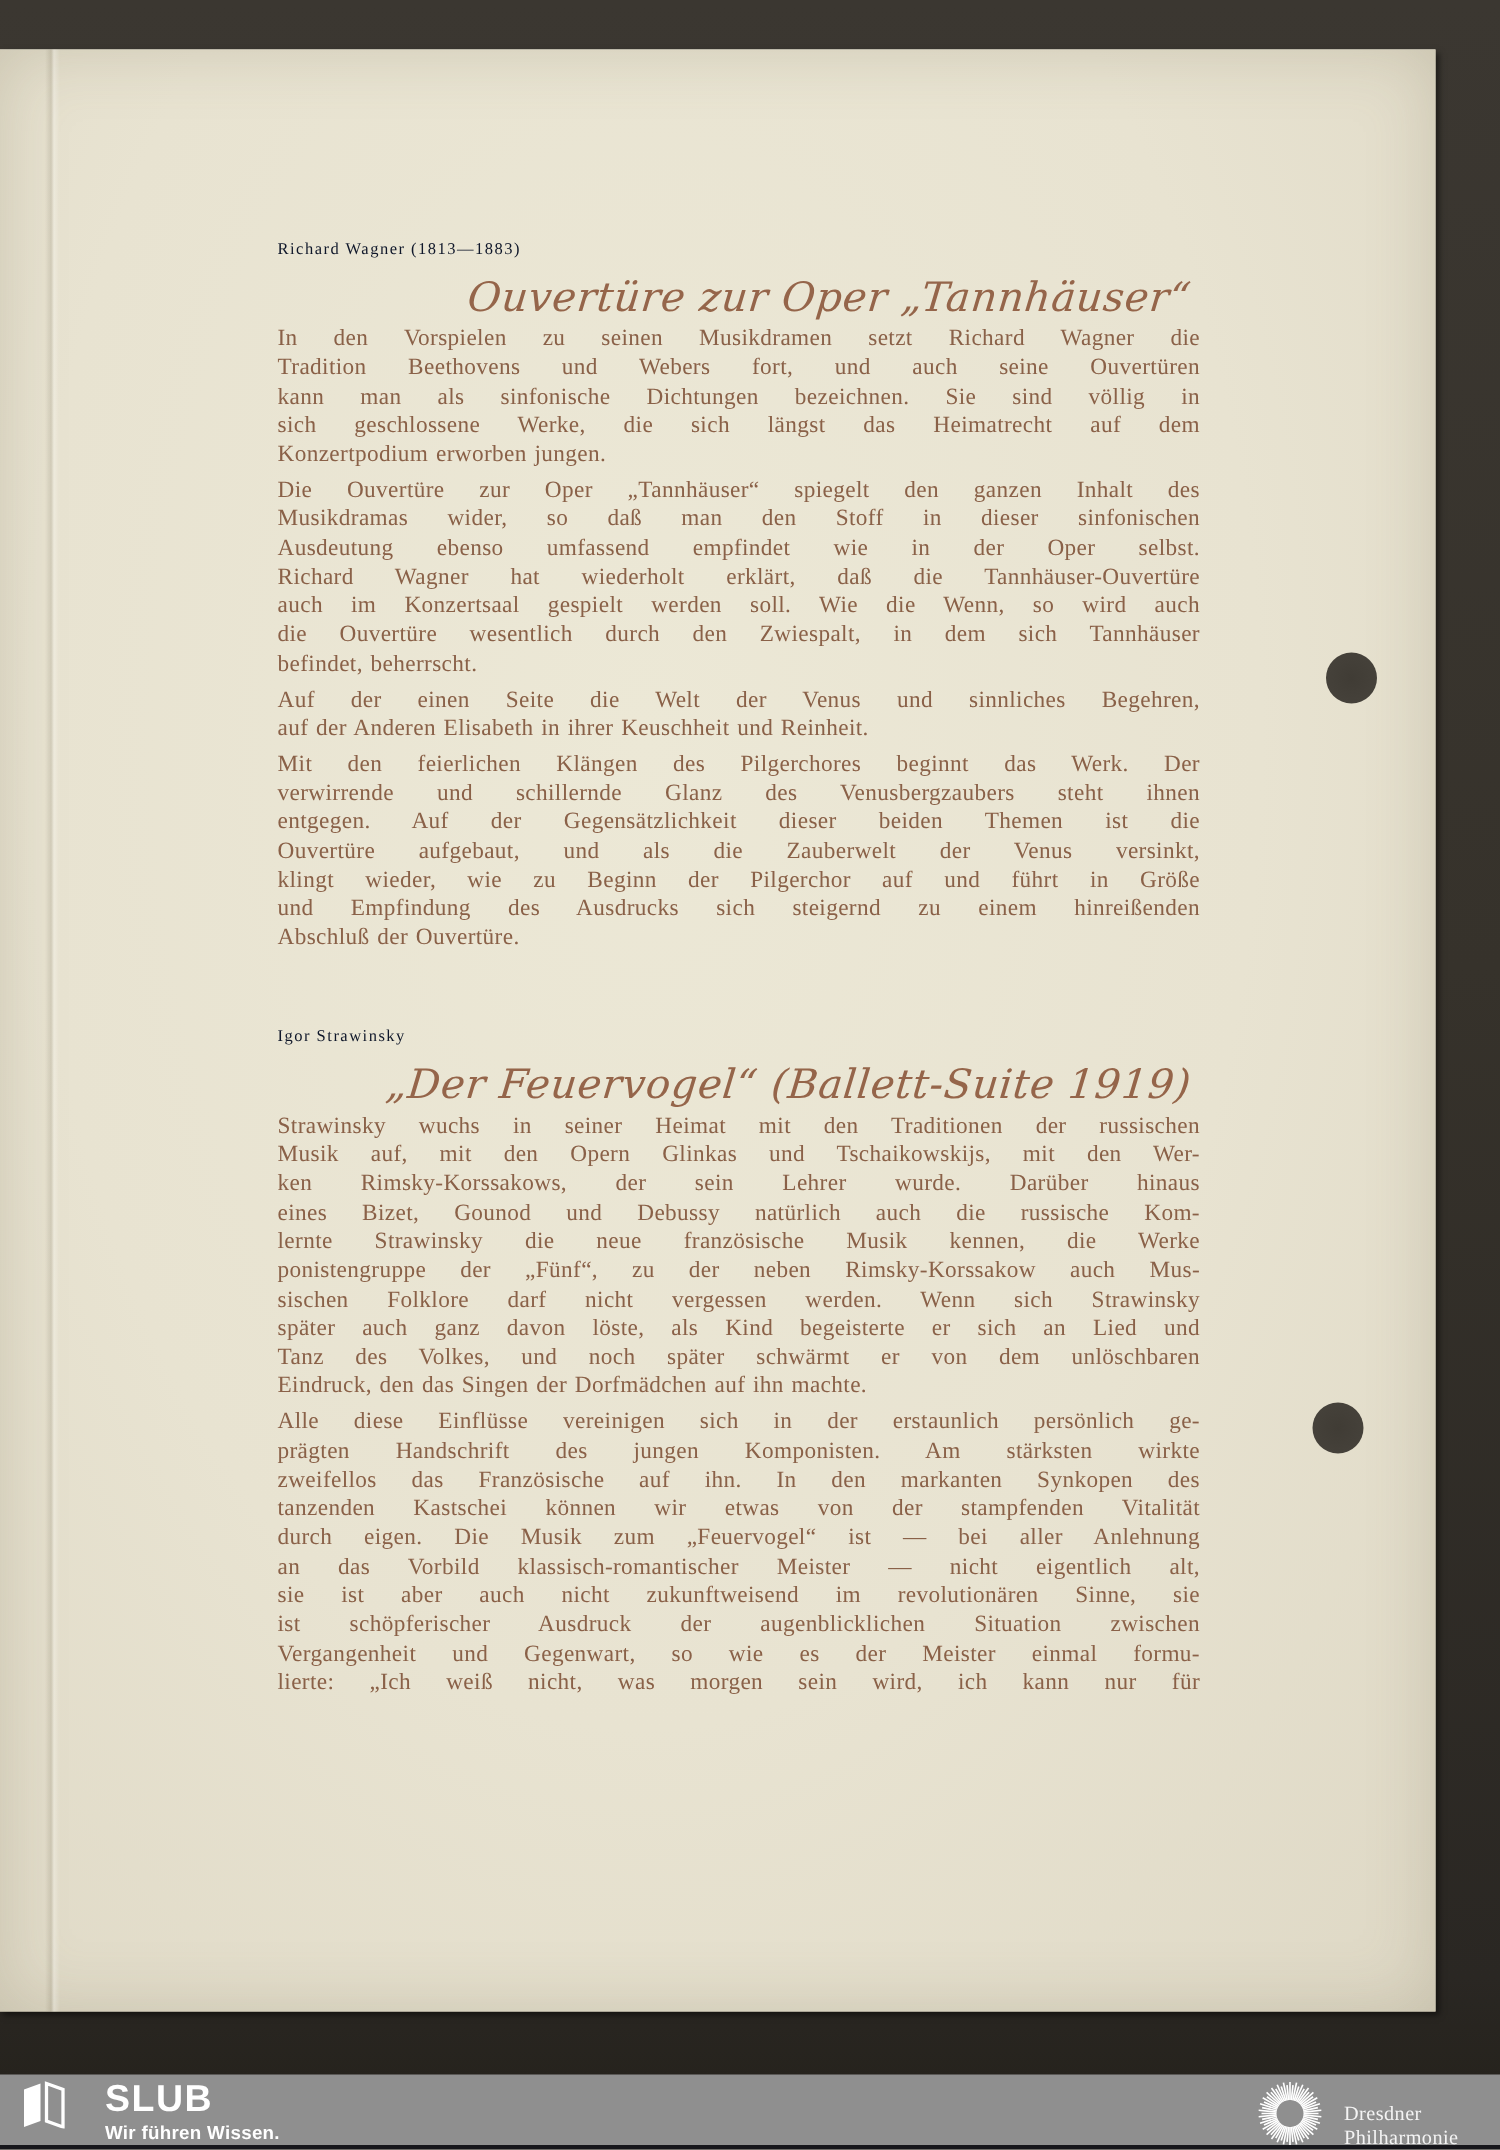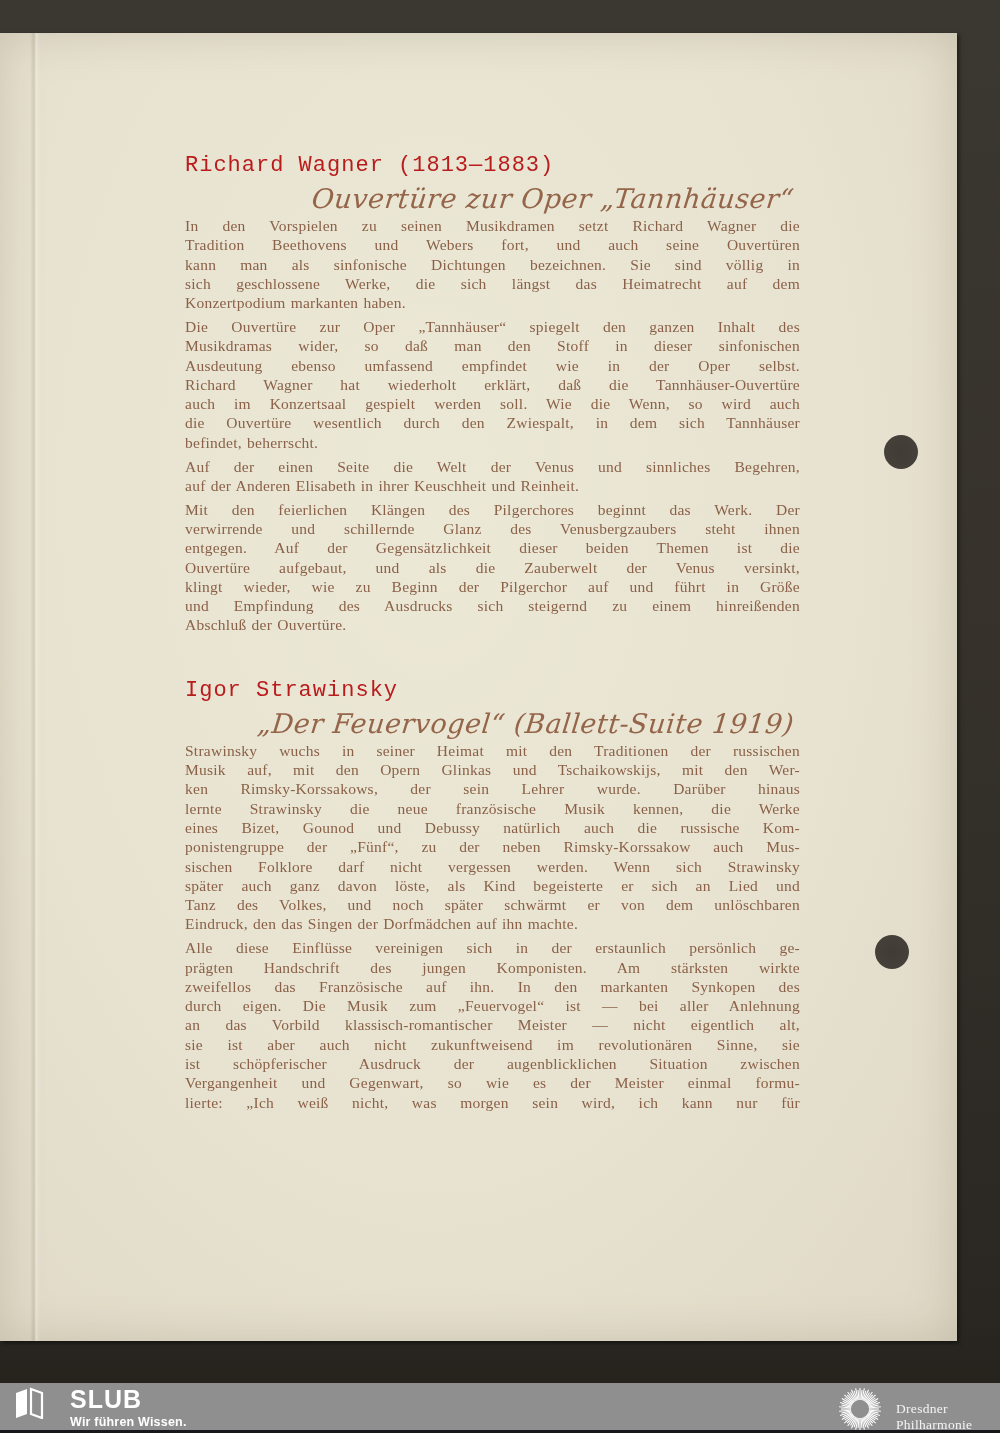--- a/index.html
+++ b/index.html
@@ -26,21 +26,21 @@
   .hole-1 { left:884px; top:435px; }
   .hole-2 { left:875px; top:935px; }
 
   
   .textblock {
     position:absolute; left:185px; top:156px; width:615px;
     color:#8a6148;
   }
   .section + .section { margin-top:46px; }
   .composer {
-    font-size:22px; letter-spacing:1px; color:#b91c1c; line-height:20px;font-family:Liberation Mono, monospace;
+    font-size:11px; letter-spacing:1px; color:#0f172a; line-height:20px;
   }
   .script-title {
     font-family:"DejaVu Serif", serif; font-style:italic;
     font-size:27px; letter-spacing:0.5px; color:#95654a;
     text-align:right; padding-right:6px; margin-top:6px; line-height:34px;
     transform:skewX(-6deg);
   }
   .paras { margin-top:0; }
   .para { margin-bottom:4.5px; }
   .line {
@@ -87,21 +87,21 @@
 <div class="textblock">
   <div class="section">
     <div class="composer">Richard Wagner (1813—1883)</div>
     <div class="script-title">Ouvertüre zur Oper „Tannhäuser“</div>
     <div class="paras">
         <div class="para">
           <div class="line">In den Vorspielen zu seinen Musikdramen setzt Richard Wagner die</div>
           <div class="line">Tradition Beethovens und Webers fort, und auch seine Ouvertüren</div>
           <div class="line">kann man als sinfonische Dichtungen bezeichnen. Sie sind völlig in</div>
           <div class="line">sich geschlossene Werke, die sich längst das Heimatrecht auf dem</div>
-          <div class="line last">Konzertpodium markanten haben.</div>
+          <div class="line last">Konzertpodium erworben jungen.</div>
         </div>
         <div class="para">
           <div class="line">Die Ouvertüre zur Oper „Tannhäuser“ spiegelt den ganzen Inhalt des</div>
           <div class="line">Musikdramas wider, so daß man den Stoff in dieser sinfonischen</div>
           <div class="line">Ausdeutung ebenso umfassend empfindet wie in der Oper selbst.</div>
           <div class="line">Richard Wagner hat wiederholt erklärt, daß die Tannhäuser-Ouvertüre</div>
           <div class="line">auch im Konzertsaal gespielt werden soll. Wie die Wenn, so wird auch</div>
           <div class="line">die Ouvertüre wesentlich durch den Zwiespalt, in dem sich Tannhäuser</div>
           <div class="line last">befindet, beherrscht.</div>
         </div>
@@ -122,32 +122,33 @@
   </div>
 
   <div class="section">
     <div class="composer">Igor Strawinsky</div>
     <div class="script-title">„Der Feuervogel“ (Ballett-Suite 1919)</div>
     <div class="paras">
         <div class="para">
           <div class="line">Strawinsky wuchs in seiner Heimat mit den Traditionen der russischen</div>
           <div class="line">Musik auf, mit den Opern Glinkas und Tschaikowskijs, mit den Wer-</div>
           <div class="line">ken Rimsky-Korssakows, der sein Lehrer wurde. Darüber hinaus</div>
+          <div class="line">eines Bizet, Gounod und Debussy natürlich auch die russische Kom-</div>
           <div class="line">lernte Strawinsky die neue französische Musik kennen, die Werke</div>
-          <div class="line">eines Bizet, Gounod und Debussy natürlich auch die russische Kom-</div>
           <div class="line">ponistengruppe der „Fünf“, zu der neben Rimsky-Korssakow auch Mus-</div>
           <div class="line">sischen Folklore darf nicht vergessen werden. Wenn sich Strawinsky</div>
           <div class="line">später auch ganz davon löste, als Kind begeisterte er sich an Lied und</div>
           <div class="line">Tanz des Volkes, und noch später schwärmt er von dem unlöschbaren</div>
           <div class="line last">Eindruck, den das Singen der Dorfmädchen auf ihn machte.</div>
         </div>
         <div class="para">
           <div class="line">Alle diese Einflüsse vereinigen sich in der erstaunlich persönlich ge-</div>
           <div class="line">prägten Handschrift des jungen Komponisten. Am stärksten wirkte</div>
           <div class="line">zweifellos das Französische auf ihn. In den markanten Synkopen des</div>
+          <div class="line">tanzenden Kastschei können wir etwas von der stampfenden Vitalität</div>
           <div class="line">durch eigen. Die Musik zum „Feuervogel“ ist — bei aller Anlehnung</div>
           <div class="line">an das Vorbild klassisch-romantischer Meister — nicht eigentlich alt,</div>
           <div class="line">sie ist aber auch nicht zukunftweisend im revolutionären Sinne, sie</div>
           <div class="line">ist schöpferischer Ausdruck der augenblicklichen Situation zwischen</div>
           <div class="line">Vergangenheit und Gegenwart, so wie es der Meister einmal formu-</div>
           <div class="line">lierte: „Ich weiß nicht, was morgen sein wird, ich kann nur für</div>
         </div>
       </div>
   </div>
 </div>

